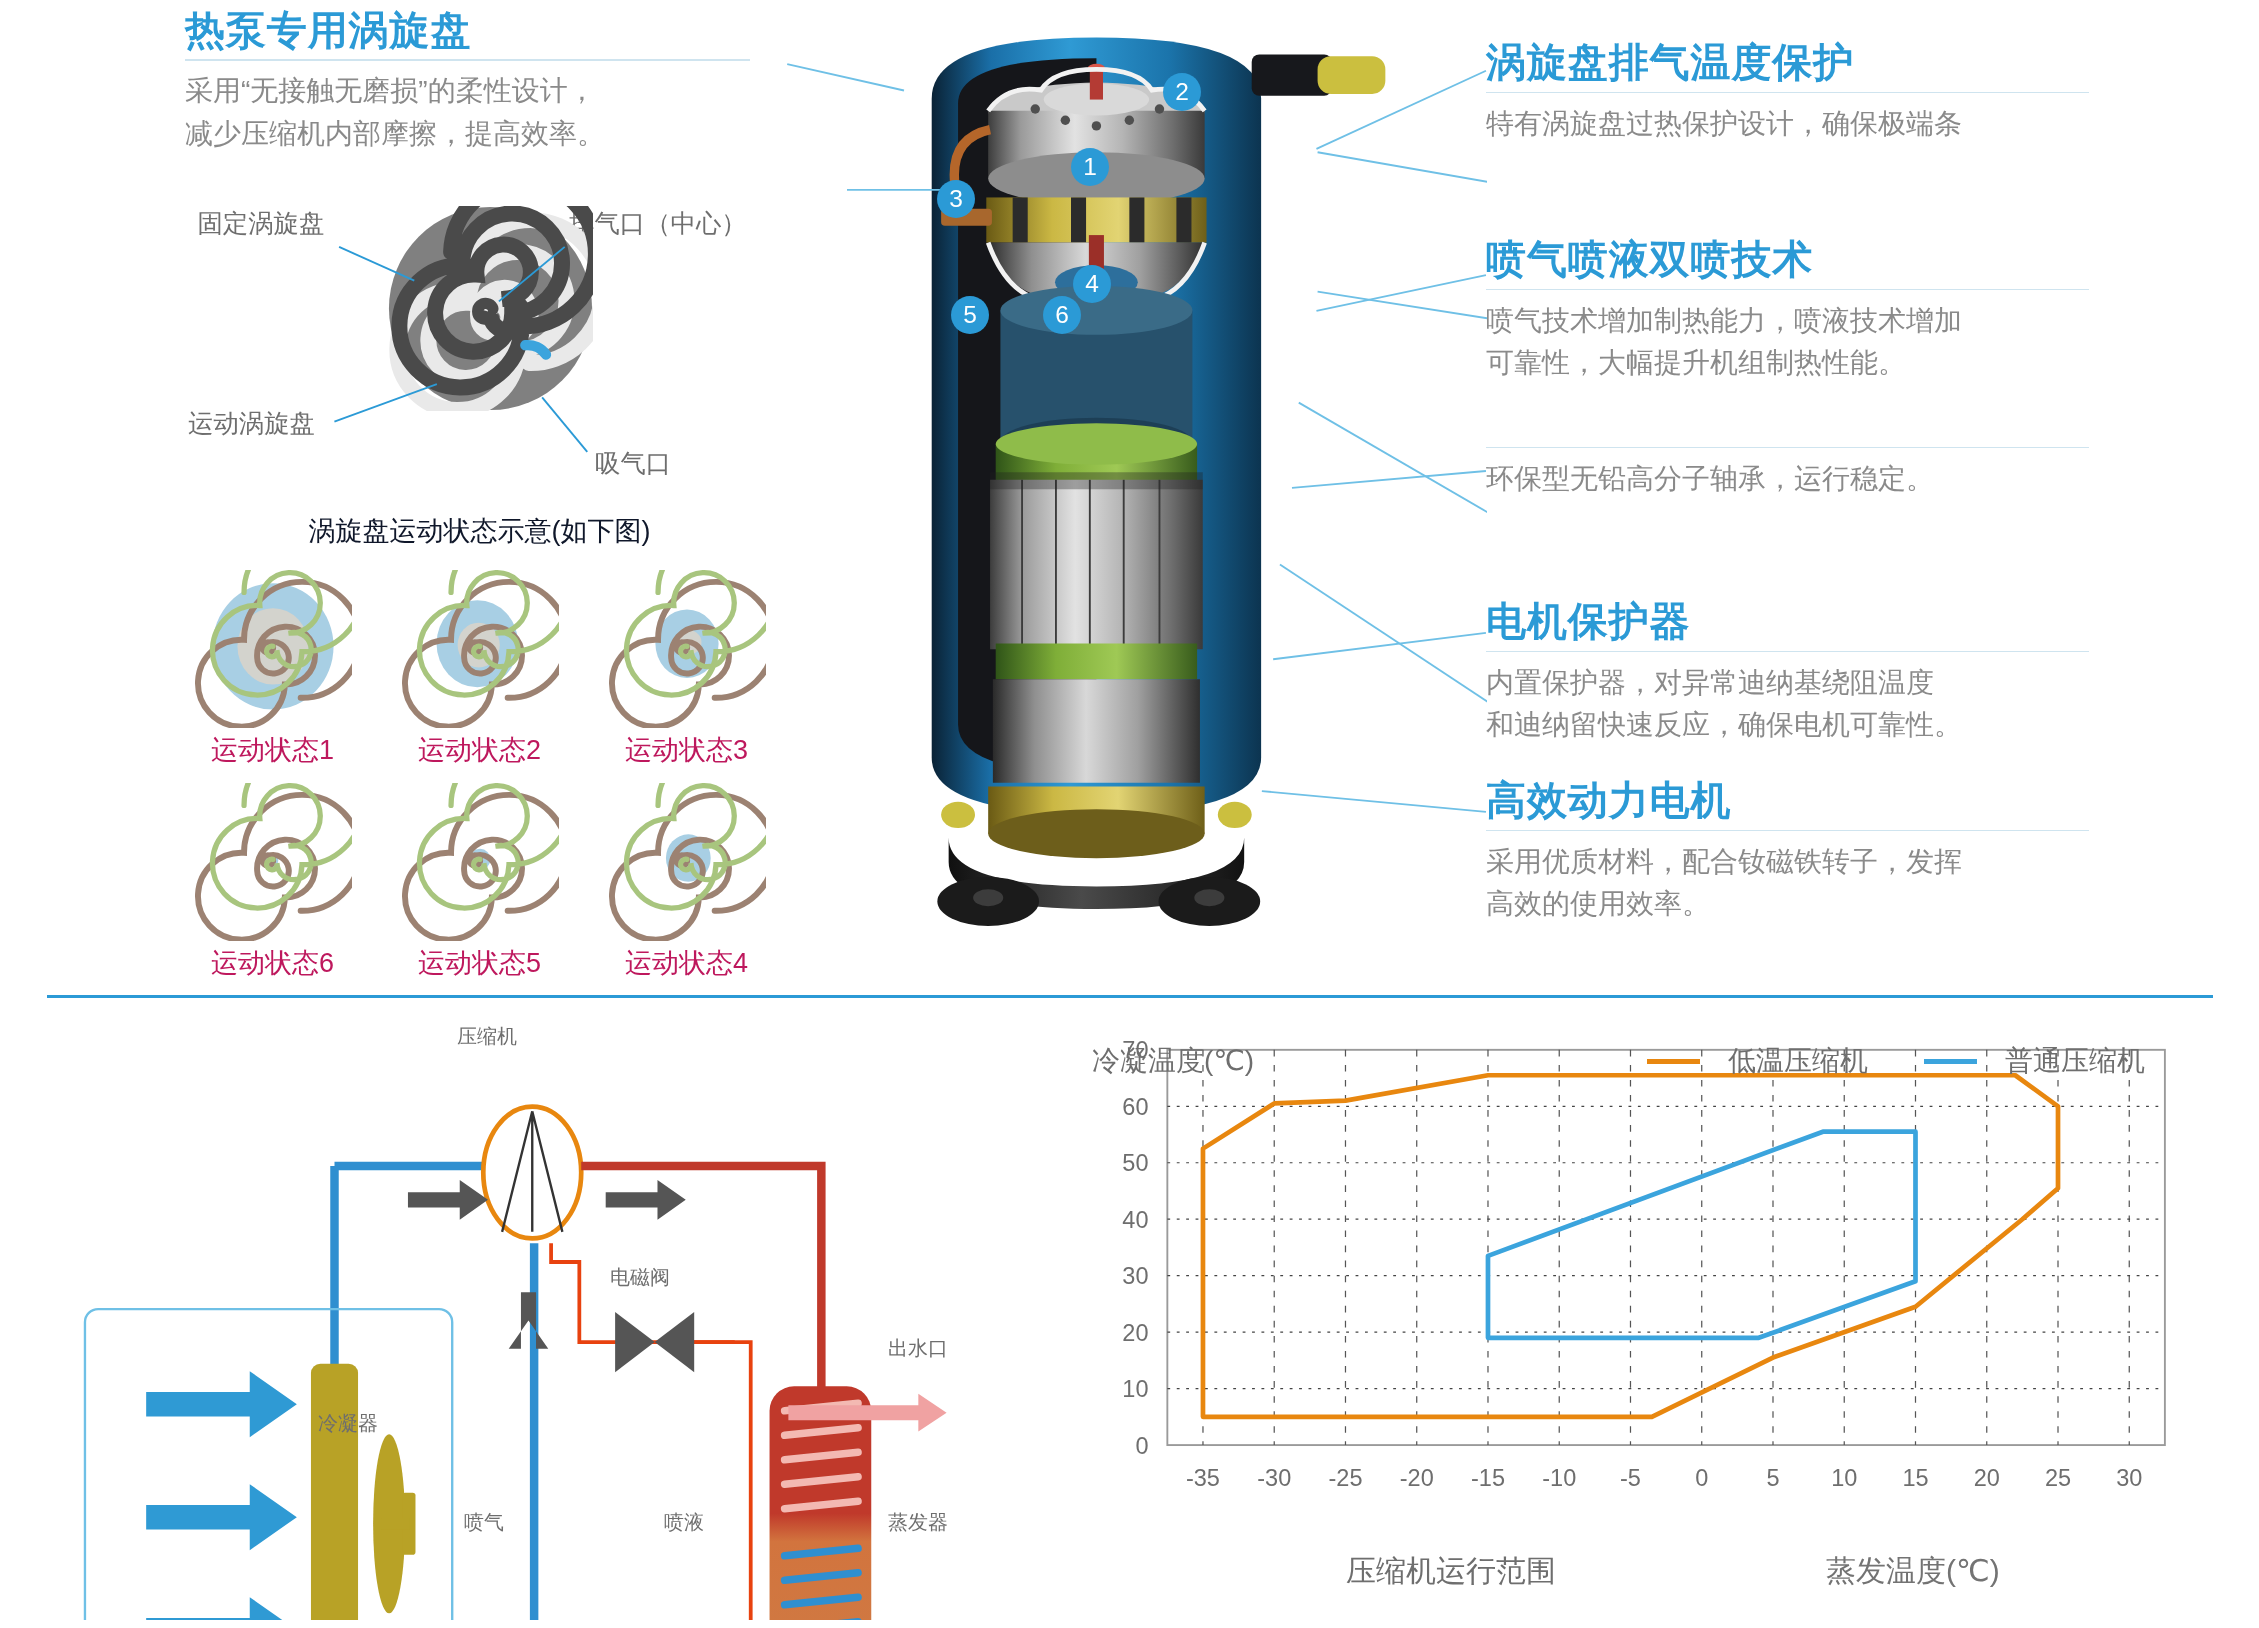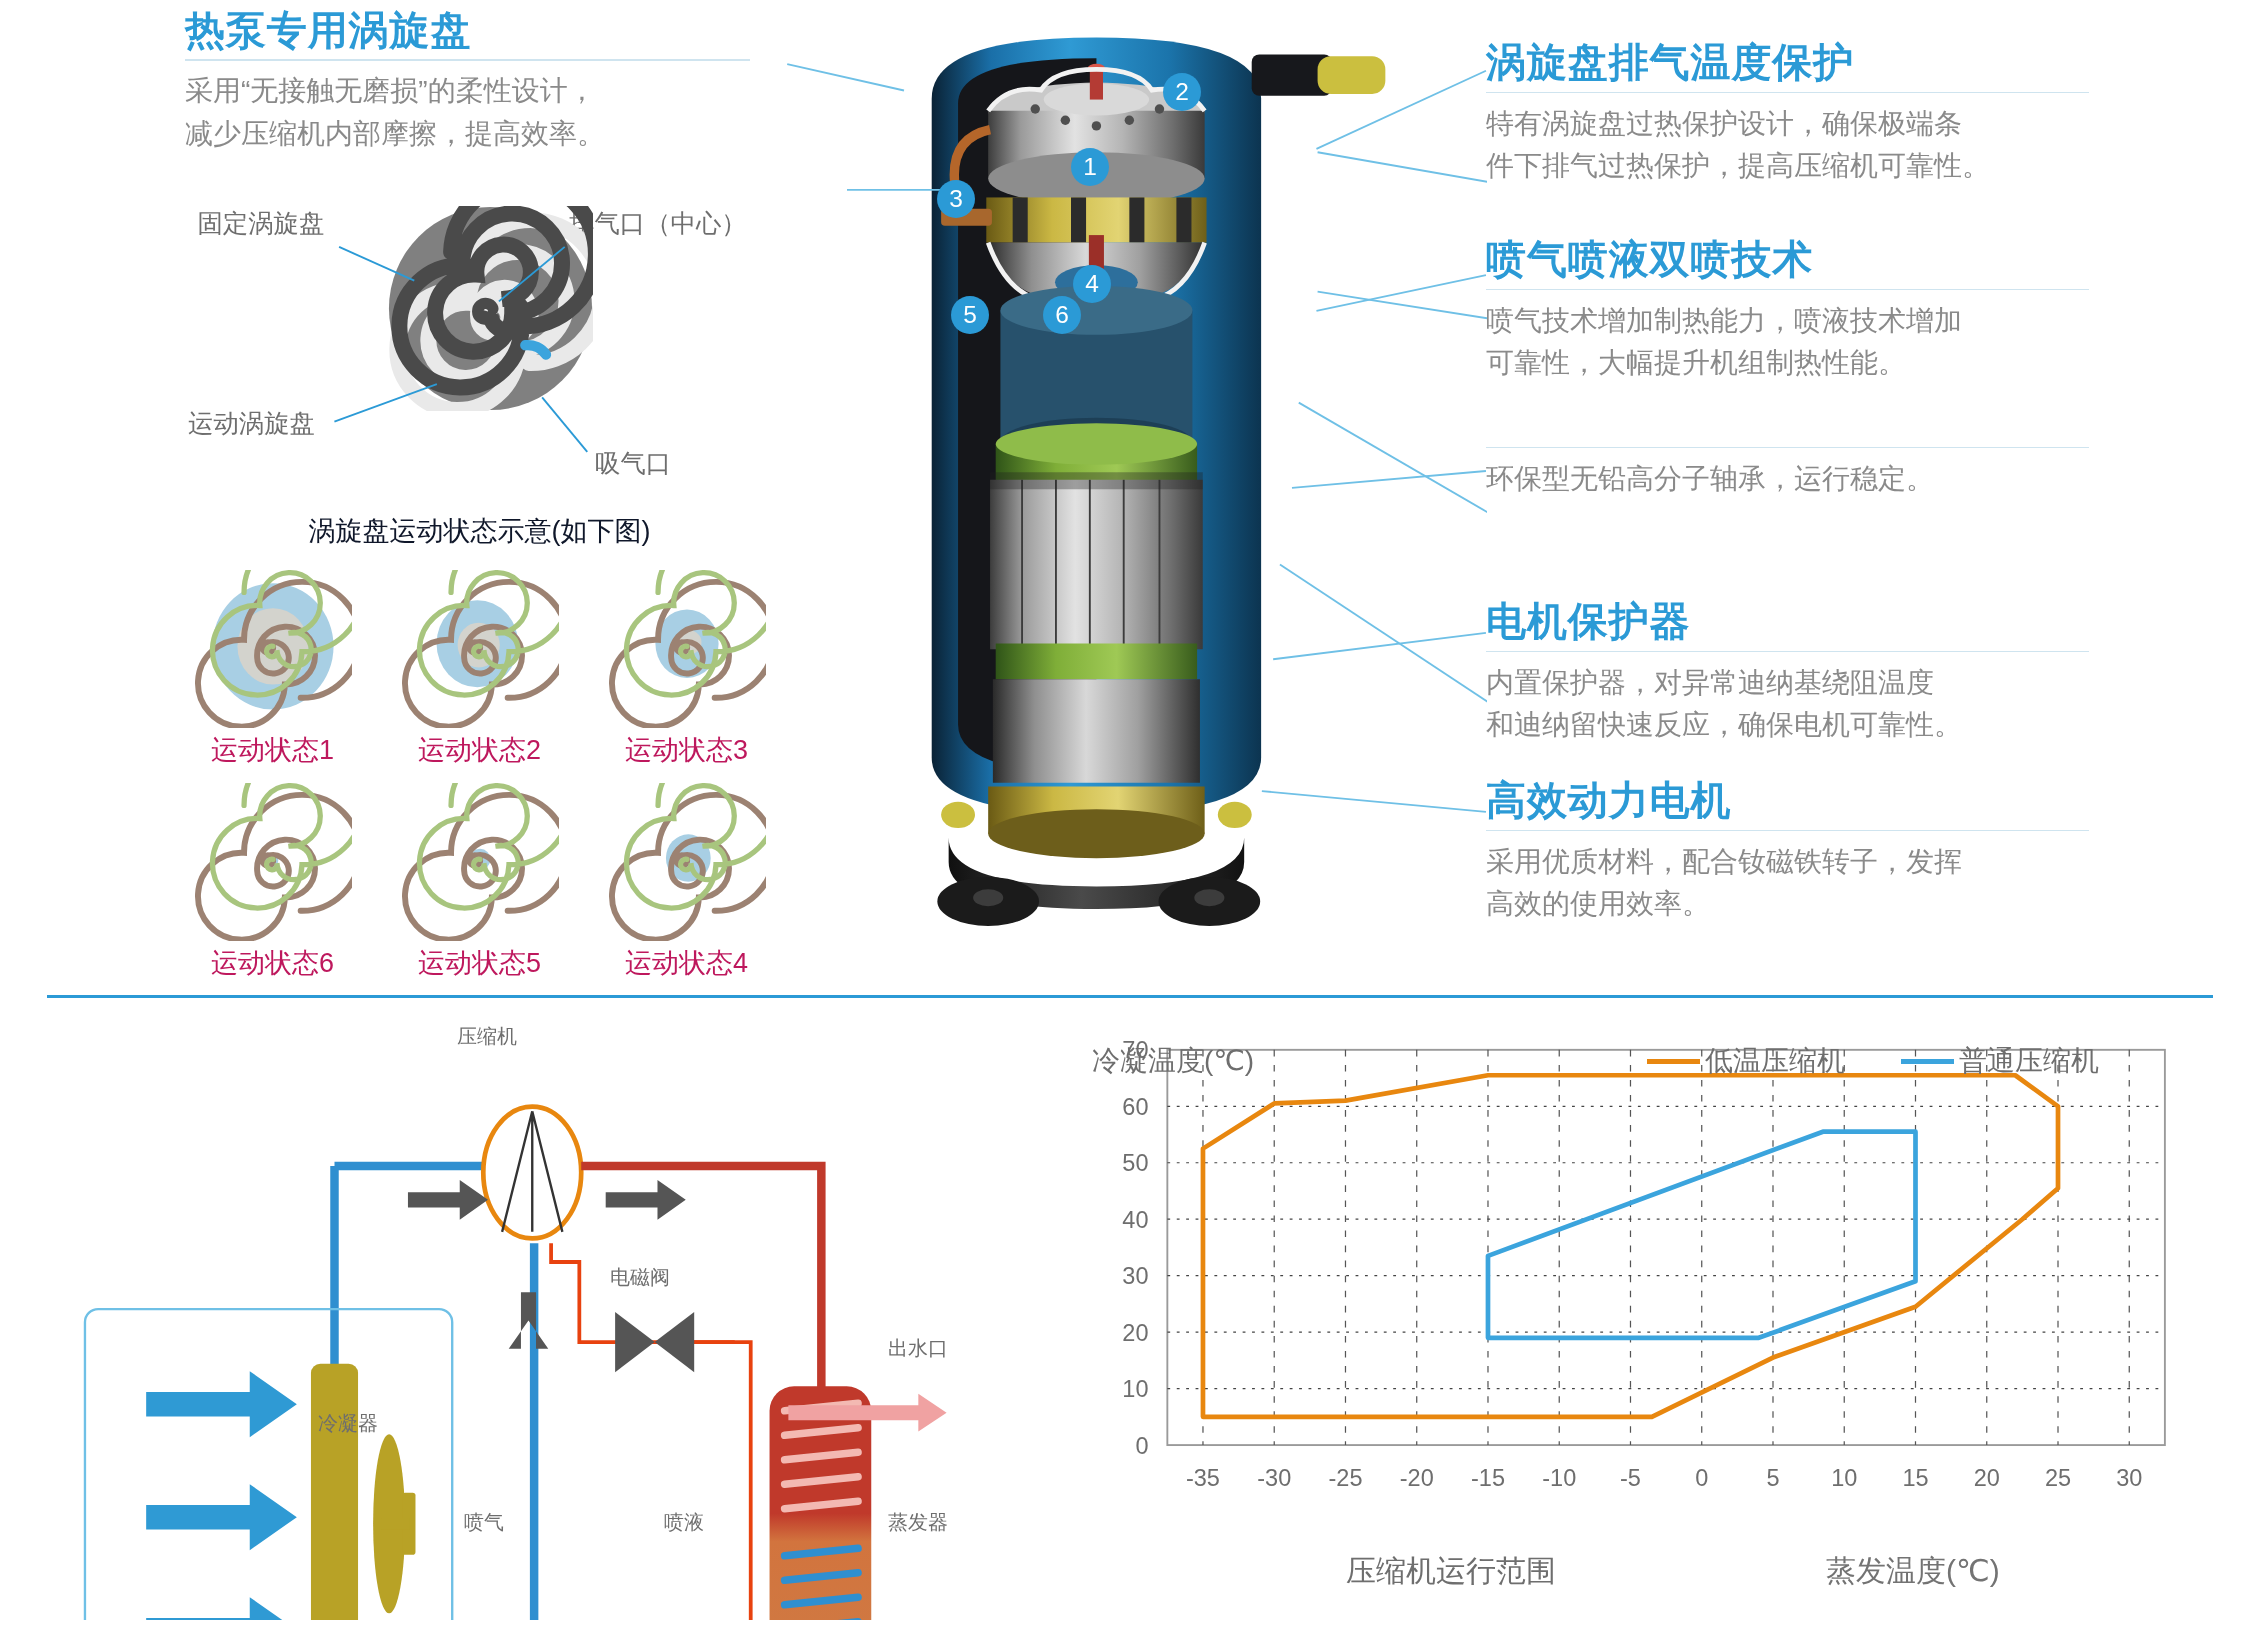--- a/index.html
+++ b/index.html
@@ -62,21 +62,21 @@
   #divider { position: absolute; left: 47px; top: 995px; width: 2166px; height: 2.8px; background: #2b9ad6; }
 
   
   #cycle { position: absolute; left: 52px; top: 1017px; width: 1017px; height: 603px; }
   .cy-label { position: absolute; color: #6e6e6e; font-size: 20px; white-space: nowrap; }
 
   
   #chart-area { position: absolute; left: 1073px; top: 1031px; width: 1158px; height: 584px; }
   #chart-ylabel { position: absolute; left: 19px; top: 11.3px; color: #6e6e6e; font-size: 28px; white-space: nowrap; }
   #chart-legend { position: absolute; left: 574px; top: 11.3px; display: flex; gap: 56px; align-items: center; }
-  .lg-item { display: flex; align-items: center; gap: 5px; }
+  .lg-item { display: flex; align-items: center; gap: 28px; }
   .lg-swatch { width: 53px; height: 4.7px; display: block; }
   .lg-text { color: #6e6e6e; font-size: 28px; white-space: nowrap; }
   #chart-foot { position: absolute; left: 0; top: 520px; width: 1158px; }
   #chart-foot .f1 { position: absolute; left: 273px; color: #6e6e6e; font-size: 30px; }
   #chart-foot .f2 { position: absolute; left: 753px; color: #737373; font-size: 30px; }
   .tick-lab { fill: #6e6e6e; font-size: 25px; font-family: "Liberation Sans", sans-serif; }
 </style>
 </head>
 <body>
 
@@ -331,21 +331,20 @@
     <line x1="1398" y1="330" x2="1578" y2="292" stroke="#6fc0e6" stroke-width="2"></line>
     <line x1="1372" y1="518" x2="1578" y2="500" stroke="#6fc0e6" stroke-width="2"></line>
     <line x1="1352" y1="700" x2="1578" y2="672" stroke="#6fc0e6" stroke-width="2"></line>
     <line x1="1340" y1="840" x2="1578" y2="862" stroke="#6fc0e6" stroke-width="2"></line>
   </svg>
 
   <div class="right-feature" id="rf0">
     <div class="feat-title">涡旋盘排气温度保护</div>
     <div class="feat-rule"></div>
     <div class="feat-body">特有涡旋盘过热保护设计，确保极端条</div>
-    <div class="feat-body">件下排气过热保护，提高压缩机可靠性。</div>
   </div>
 
   <div class="right-feature" id="rf1">
     <div class="feat-title">喷气喷液双喷技术</div>
     <div class="feat-rule"></div>
     <div class="feat-body">喷气技术增加制热能力，喷液技术增加</div>
     <div class="feat-body">可靠性，大幅提升机组制热性能。</div>
   </div>
 
   <div class="right-feature" id="rf2">

